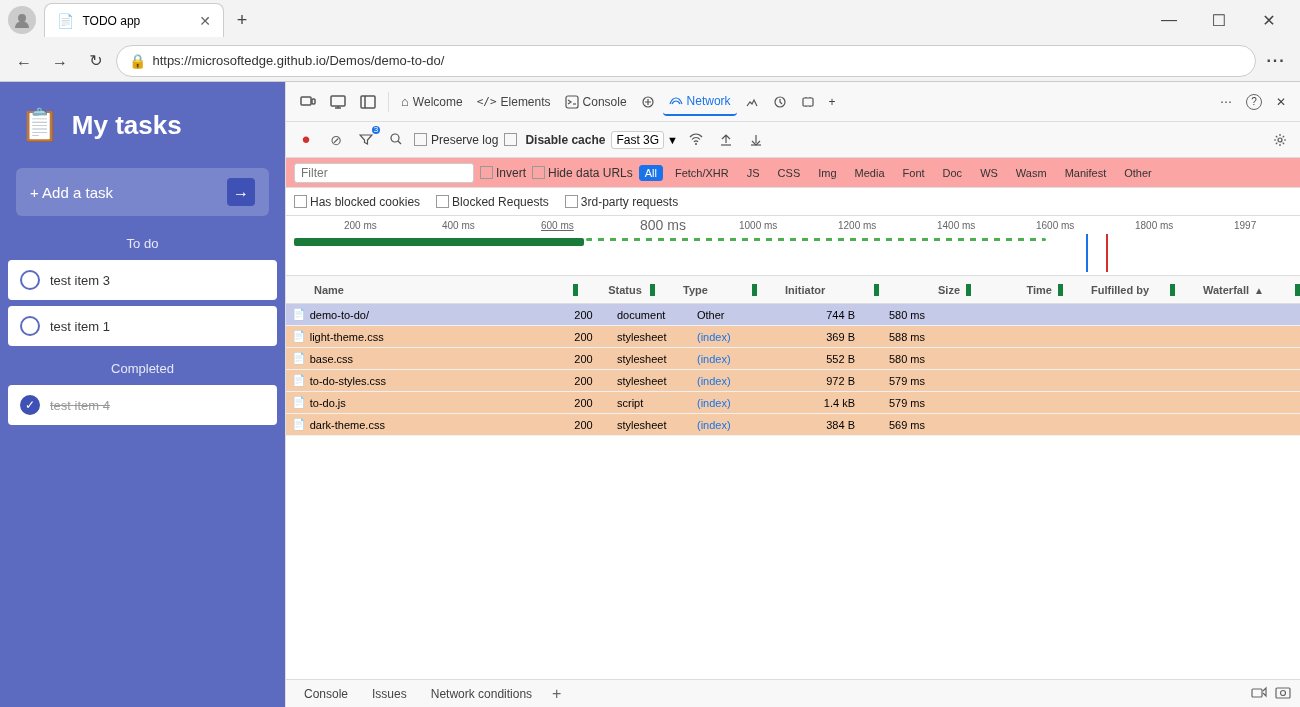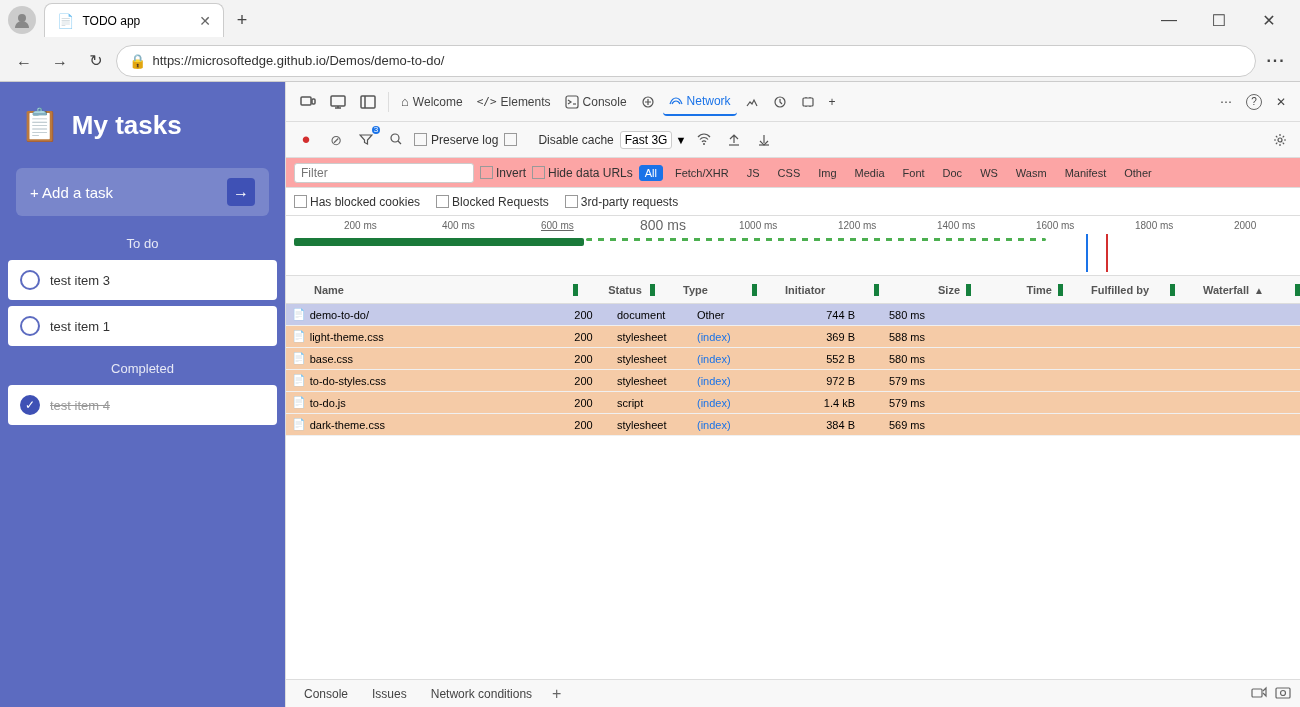--- a/index.html
+++ b/index.html
@@ -52,21 +52,21 @@
     .dt-spacer { flex: 1; }
     .dt-tool-sep { width: 1px; height: 20px; background: #ddd; margin: 0 4px; }
 
     
     .network-toolbar { display: flex; align-items: center; padding: 0 8px; height: 36px; border-bottom: 1px solid #ddd; background: #f8f8f8; gap: 6px; flex-wrap: nowrap; }
     .nt-btn { width: 24px; height: 24px; display: flex; align-items: center; justify-content: center; border-radius: 50%; cursor: pointer; font-size: 14px; }
     .nt-btn.record { color: #d32f2f; }
     .nt-btn.clear { color: #666; }
     .preserve-log { display: flex; align-items: center; gap: 4px; font-size: 12px; color: #333; }
     .cb-box { width: 13px; height: 13px; border: 1px solid #999; display: inline-block; cursor: pointer; }
-    .disable-cache { display: flex; align-items: center; gap: 21px; font-size: 12px; color: #333; }
+    .disable-cache { display: flex; align-items: center; gap: 8px; font-size: 12px; color: #333; font-weight: bold; }
     .throttle-select { border: 1px solid #ccc; border-radius: 3px; padding: 1px 4px; font-size: 12px; background: white; cursor: pointer; }
     .throttle-dd { font-size: 11px; cursor: pointer; }
 
     
     .filter-bar { display: flex; align-items: center; padding: 0 8px; height: 30px; border-bottom: 1px solid #ddd; background: #fca5a5; gap: 6px; }
     .filter-input { flex: 0 0 180px; height: 20px; border: 1px solid #ccc; border-radius: 3px; padding: 0 6px; font-size: 12px; }
     .filter-type-btn { padding: 1px 5px; font-size: 11px; border: 1px solid transparent; border-radius: 3px; cursor: pointer; color: #333; }
     .filter-type-btn.active { background: #1a73e8; color: white; border-color: #1a73e8; }
     .filter-checkbox { display: flex; align-items: center; gap: 3px; font-size: 12px; color: #333; }
 
@@ -352,21 +352,21 @@
       <div style="position:absolute;top:0;left:8px;right:0;height:18px;display:flex;align-items:center;">
         <span style="position:absolute;left:50px;font-size:10px;color:#666;">200 ms</span>
         <span style="position:absolute;left:148px;font-size:10px;color:#666;">400 ms</span>
         <span style="position:absolute;left:247px;font-size:10px;color:#666;text-decoration:underline;">600 ms</span>
         <span style="position:absolute;left:346px;font-size:14px;color:#666;">800 ms</span>
         <span style="position:absolute;left:445px;font-size:10px;color:#666;">1000 ms</span>
         <span style="position:absolute;left:544px;font-size:10px;color:#666;">1200 ms</span>
         <span style="position:absolute;left:643px;font-size:10px;color:#666;">1400 ms</span>
         <span style="position:absolute;left:742px;font-size:10px;color:#666;">1600 ms</span>
         <span style="position:absolute;left:841px;font-size:10px;color:#666;">1800 ms</span>
-        <span style="position:absolute;left:940px;font-size:10px;color:#666;">2000</span>
+        <span style="position:absolute;left:940px;font-size:10px;color:#666;">1997</span>
       </div>
 
       <div style="position:absolute;top:22px;left:8px;width:290px;height:8px;background:#1a7a3a;border-radius:2px;"></div>
 
       <div style="position:absolute;top:22px;left:300px;width:460px;height:3px;background:repeating-linear-gradient(to right,#4caf50 0,#4caf50 6px,transparent 6px,transparent 12px);border-radius:2px;"></div>
 
       <div style="position:absolute;top:18px;left:800px;width:2px;height:38px;background:#1a73e8;"></div>
 
       <div style="position:absolute;top:18px;left:820px;width:2px;height:38px;background:#d32f2f;"></div>
     </div>

